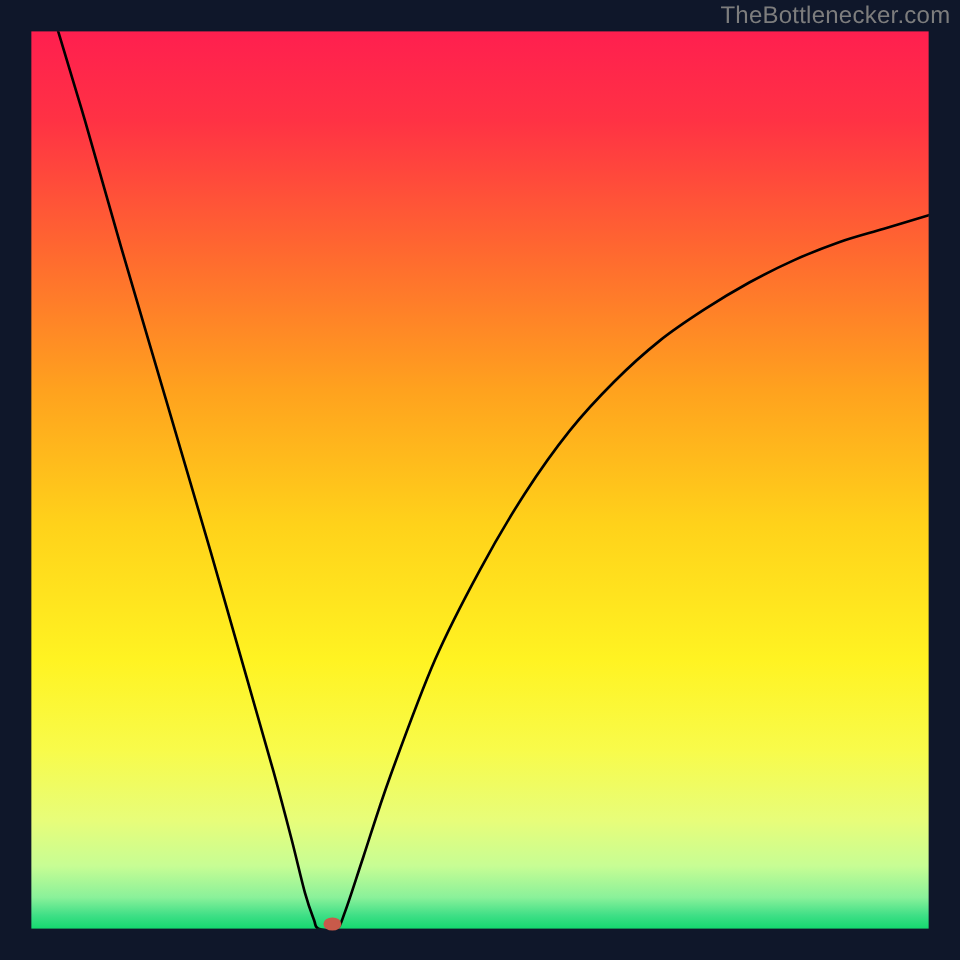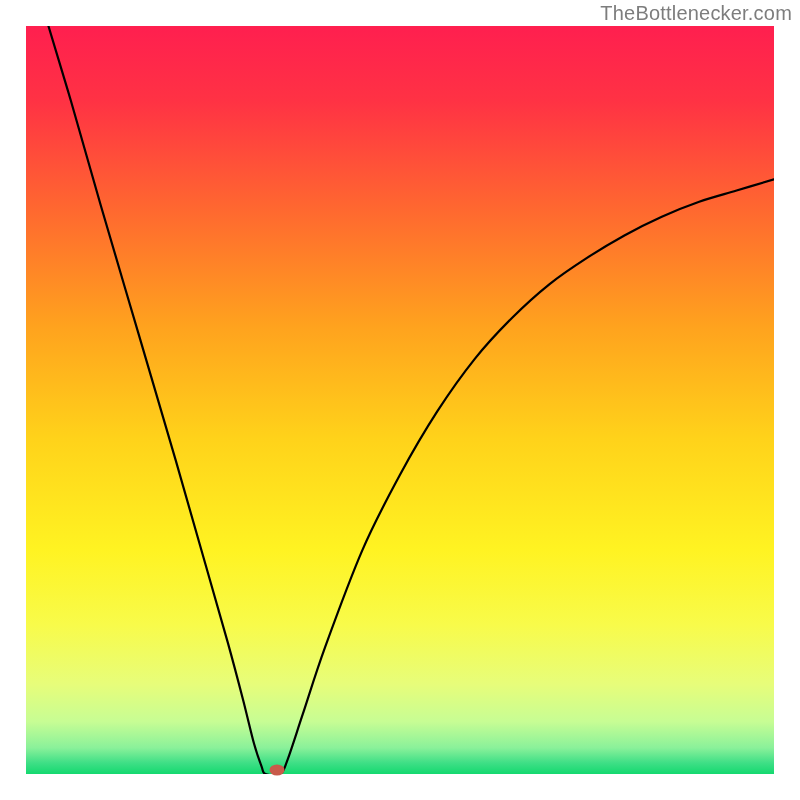--- a/index.html
+++ b/index.html
@@ -8,21 +8,21 @@
     width: 800px;
     height: 800px;
     background: #000;
     font-family: Arial, Helvetica, sans-serif;
     overflow: hidden;
   }
   .frame {
     position: relative;
     width: 800px;
     height: 800px;
-    background: #ffffff;
+    background: #0f172a;
   }
   .watermark {
     position: absolute;
     top: 2px;
     right: 8px;
     color: #7d7d7d;
     font-size: 20px;
     font-weight: 400;
     letter-spacing: 0.2px;
     user-select: none;

